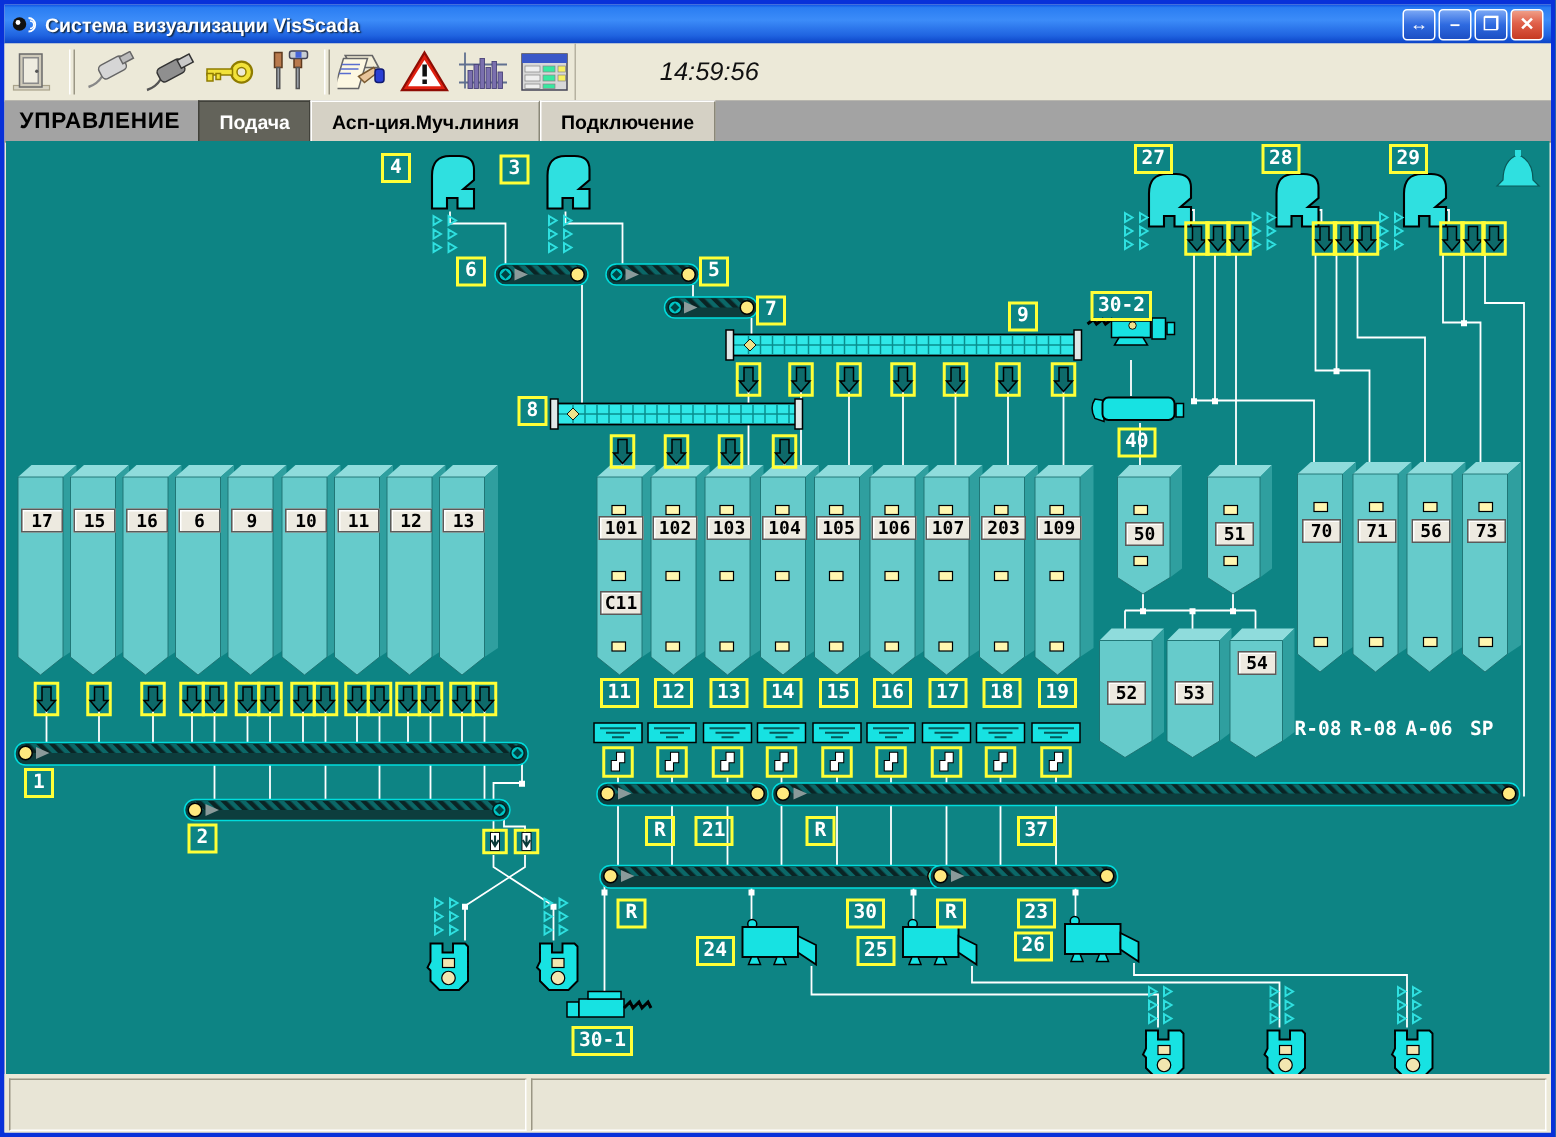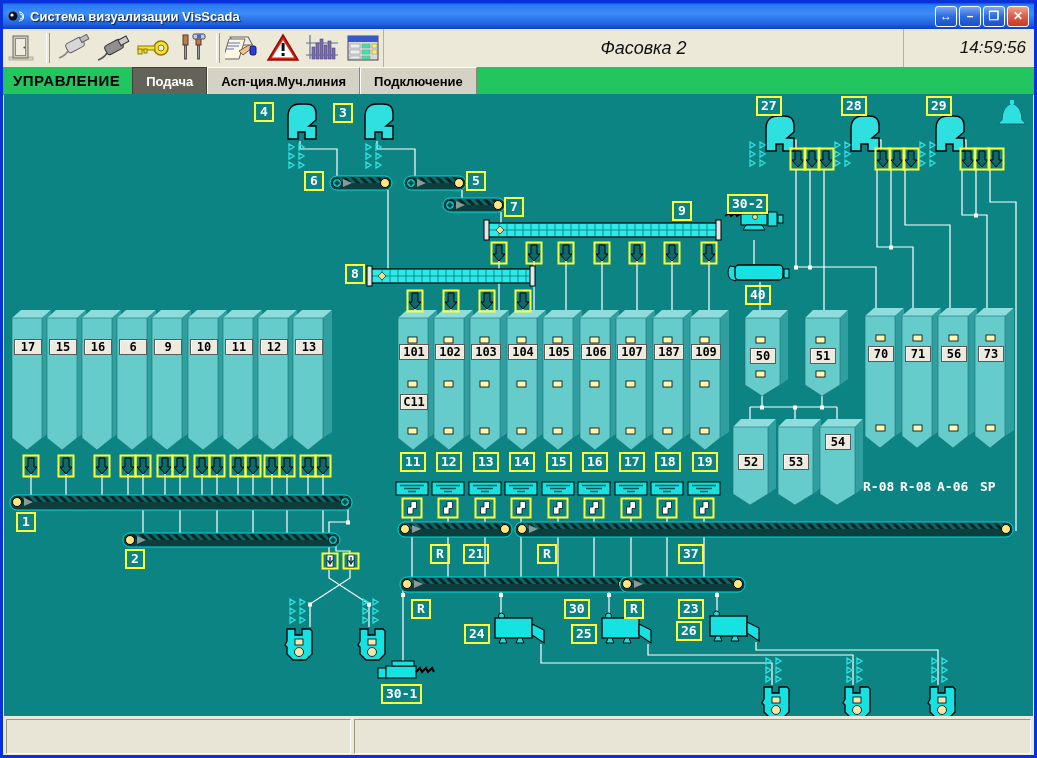--- a/index.html
+++ b/index.html
@@ -20,21 +20,21 @@
   .toolbar{position:absolute;left:0;top:26px;right:0;height:38px;background:#ECE9D8;
     border-bottom:1px solid #ACA899;display:flex;align-items:center;}
   .tbtn{width:40px;height:34px;display:flex;align-items:center;justify-content:center;}
   .tsep{width:2px;height:30px;border-left:1px solid #fff;border-right:1px solid #9a9684;margin:0 3px;}
   .tb-caption{flex:1;display:flex;align-items:stretch;height:100%;}
   .caption-cell{flex:1;display:flex;align-items:center;justify-content:center;
     font-style:italic;font-size:18px;color:#111;border-left:1px solid #b6b2a0;}
   .time-cell{width:122px;display:flex;align-items:center;justify-content:flex-end;
     padding-right:8px;font-style:italic;font-size:17px;color:#111;border-left:1px solid #b6b2a0;}
   
-  .tabbar{position:absolute;left:0;top:64px;right:0;height:27px;background:#22c55e;
+  .tabbar{position:absolute;left:0;top:64px;right:0;height:27px;background:#a3a3a3;
     display:flex;align-items:stretch;border-bottom:1px solid #8f8c7c;}
   .mgmt{display:flex;align-items:center;font-weight:bold;font-size:15px;color:#000;
     padding:0 12px 0 10px;letter-spacing:0.5px;}
   .tab{display:flex;align-items:center;padding:0 13px;font-weight:bold;font-size:13px;color:#000;
     background:#D5D1C5;border-left:1px solid #fff;border-right:1px solid #8a8778;border-top:1px solid #fff;}
   .tab.active{background:#63635A;color:#fff;border:1px solid #41413a;border-bottom:none;}
   
   .canvas{position:absolute;left:1px;top:91px;width:1029px;height:622px;background:#0D8484;overflow:hidden;}
   .canvas svg{position:absolute;left:0;top:0;}
   .tag{position:absolute;border:2px solid #FFFF37;padding:0 3px;color:#fff;
@@ -154,21 +154,20 @@
         <rect x="17" y="10" width="8" height="4" fill="#38e8a0" stroke="#888" stroke-width="0.5"></rect>
         <rect x="27" y="10" width="5" height="4" fill="#f8f060" stroke="#888" stroke-width="0.5"></rect>
         <rect x="5" y="16" width="10" height="4" fill="#eee" stroke="#888" stroke-width="0.5"></rect>
         <rect x="17" y="16" width="8" height="4" fill="#38e8a0" stroke="#888" stroke-width="0.5"></rect>
         <rect x="27" y="16" width="5" height="4" fill="#f8f060" stroke="#888" stroke-width="0.5"></rect>
         <rect x="5" y="22" width="10" height="3" fill="#eee" stroke="#888" stroke-width="0.5"></rect>
         <rect x="17" y="22" width="8" height="3" fill="#38e8a0" stroke="#888" stroke-width="0.5"></rect>
       </svg>
     </div>
     <div class="tb-caption">
-      <div class="caption-cell">Фасовка 2</div>
       <div class="time-cell">14:59:56</div>
     </div>
   </div>
 
   <div class="tabbar">
     <div class="mgmt">УПРАВЛЕНИЕ</div>
     <div class="tab active">Подача</div>
     <div class="tab">Асп-ция.Муч.линия</div>
     <div class="tab">Подключение</div>
   </div>
@@ -582,21 +581,21 @@
     <span class="plate" style="left:221px;top:245px;width:26px">11</span>
     <span class="plate" style="left:256px;top:245px;width:26px">12</span>
     <span class="plate" style="left:291px;top:245px;width:26px">13</span>
     <span class="plate" style="left:395px;top:250px;width:28px">101</span>
     <span class="plate" style="left:431px;top:250px;width:28px">102</span>
     <span class="plate" style="left:467px;top:250px;width:28px">103</span>
     <span class="plate" style="left:504px;top:250px;width:28px">104</span>
     <span class="plate" style="left:540px;top:250px;width:28px">105</span>
     <span class="plate" style="left:577px;top:250px;width:28px">106</span>
     <span class="plate" style="left:613px;top:250px;width:28px">107</span>
-    <span class="plate" style="left:650px;top:250px;width:28px">187</span>
+    <span class="plate" style="left:650px;top:250px;width:28px">203</span>
     <span class="plate" style="left:687px;top:250px;width:28px">109</span>
     <span class="plate" style="left:396px;top:300px;width:26px">C11</span>
     <span class="plate" style="left:746px;top:254px;width:24px">50</span>
     <span class="plate" style="left:806px;top:254px;width:24px">51</span>
     <span class="plate" style="left:734px;top:360px;width:24px">52</span>
     <span class="plate" style="left:779px;top:360px;width:24px">53</span>
     <span class="plate" style="left:821px;top:340px;width:24px">54</span>
     <span class="plate" style="left:864px;top:252px;width:24px">70</span>
     <span class="plate" style="left:901px;top:252px;width:24px">71</span>
     <span class="plate" style="left:937px;top:252px;width:24px">56</span>

